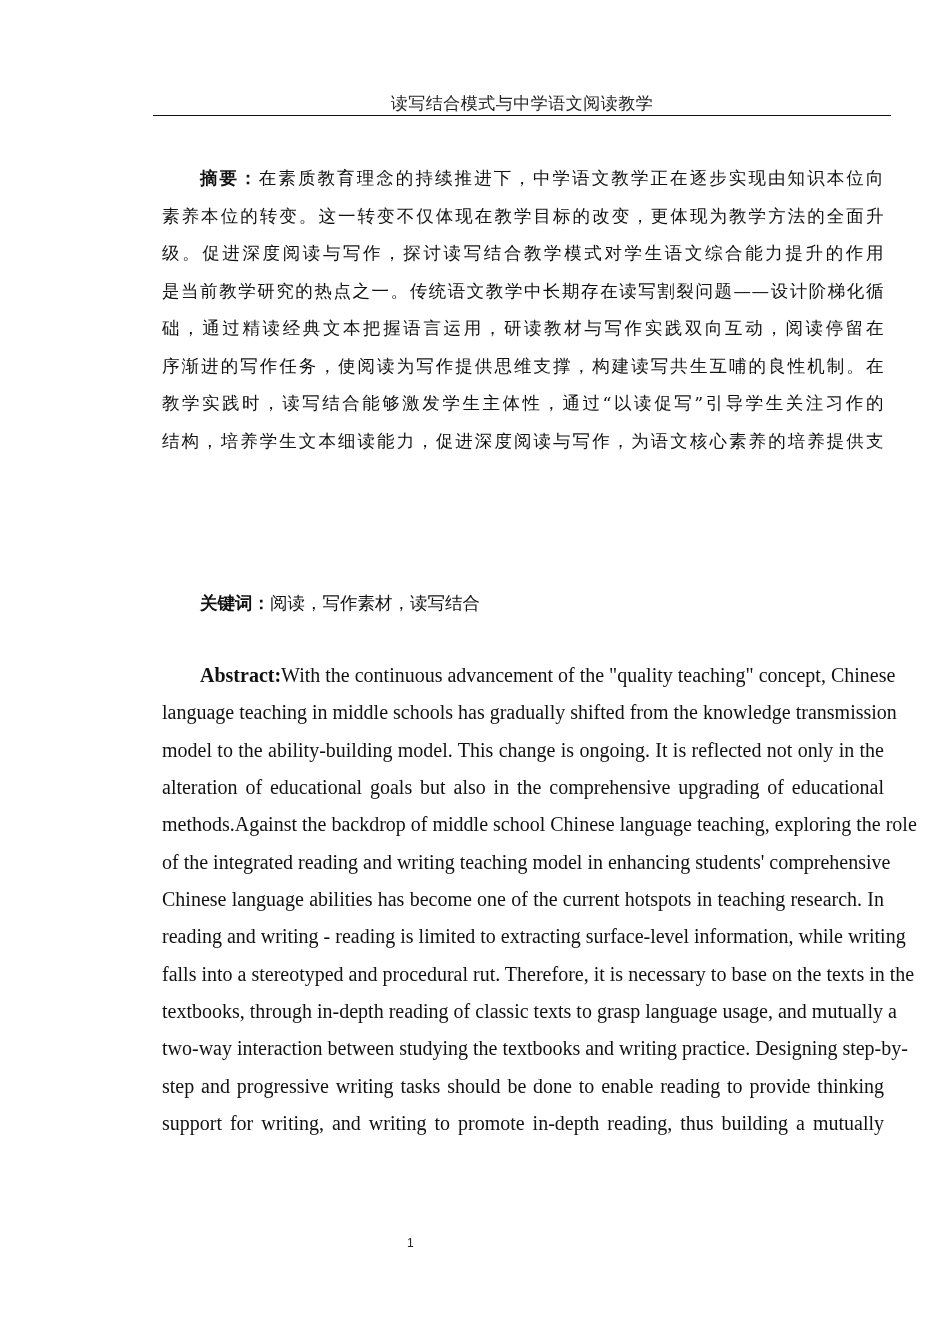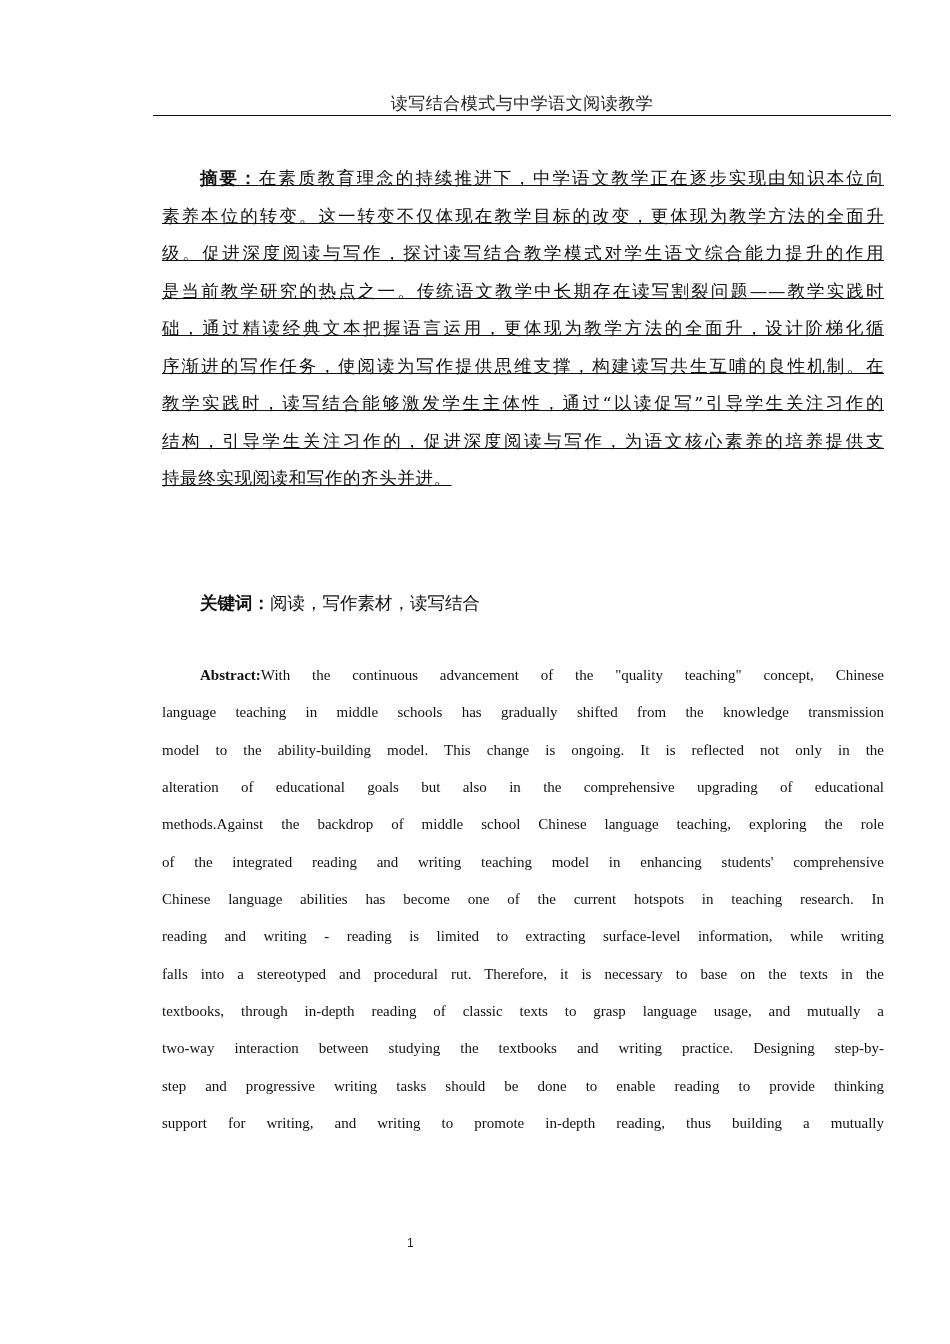--- a/index.html
+++ b/index.html
@@ -3,52 +3,51 @@
 <meta charset="utf-8">
 <style>
   html, body { margin: 0; padding: 0; background: #ffffff; }
   body { width: 950px; height: 1344px; position: relative; overflow: hidden;
          font-family: "DejaVu Serif", "Liberation Serif", serif; color: #111; }
   .page { position: absolute; left: 0; top: 0; width: 950px; height: 1344px; background: #fff; margin-left: 25px; }
   .header { position: absolute; left: 128px; top: 92px; width: 738px; height: 24px;
             text-align: center; font-size: 17px; line-height: 22px; letter-spacing: 0.5px; color: #222; }
   .header-rule { position: absolute; left: 128px; top: 115px; width: 738px; height: 0;
                  border-top: 1.6px solid #111; }
-  .zh-block { position: absolute; left: 137px; width: 722px; text-decoration: underline; }
+  .zh-block { position: absolute; left: 137px; width: 722px; }
   .zh-line { height: 37.5px; font-size: 17.5px; line-height: 37.5px; white-space: nowrap;
              text-align: justify; text-align-last: justify; letter-spacing: 0.6px; }
   .zh-line.last { text-align-last: left; }
   .indent { padding-left: 38px; }
   .bold { font-weight: bold; text-align: center; }
   .keywords { position: absolute; left: 175px; top: 585px; font-size: 17.5px; line-height: 37.5px; white-space: nowrap; }
   .en-block { position: absolute; left: 137px; width: 722px; top: 657px;
               font-family: "Liberation Serif", "DejaVu Serif", serif; }
-  .en-line { height: 37.35px; font-size: 15px; line-height: 37.35px; white-space: nowrap;
+  .en-line { height: 37.35px; font-size: 20px; line-height: 37.35px; white-space: nowrap;
              text-align: justify; text-align-last: justify; }
   .page-num { position: absolute; left: 382px; top: 1236px; font-size: 12px;
               font-family: "Liberation Sans", "DejaVu Sans", sans-serif; color: #222; }
 </style>
 </head>
 <body>
 
 <div class="page">
 
   <div class="header">读写结合模式与中学语文阅读教学</div>
   <div class="header-rule"></div>
 
   <div class="zh-block" style="top:160px;">
     <div class="zh-line indent"><span class="bold">摘要：</span><span>在素质教育理念的持续推进下，中学语文教学正在逐步实现由知识本位向</span></div>
     <div class="zh-line">素养本位的转变。这一转变不仅体现在教学目标的改变，更体现为教学方法的全面升</div>
     <div class="zh-line">级。促进深度阅读与写作，探讨读写结合教学模式对学生语文综合能力提升的作用</div>
-    <div class="zh-line">是当前教学研究的热点之一。传统语文教学中长期存在读写割裂问题——教学实践时</div>
-    <div class="zh-line">础，通过精读经典文本把握语言运用，更体现为教学方法的全面升，设计阶梯化循</div>
+    <div class="zh-line">是当前教学研究的热点之一。传统语文教学中长期存在读写割裂问题——设计阶梯化循</div>
+    <div class="zh-line">础，通过精读经典文本把握语言运用，研读教材与写作实践双向互动，阅读停留在</div>
     <div class="zh-line">序渐进的写作任务，使阅读为写作提供思维支撑，构建读写共生互哺的良性机制。在</div>
     <div class="zh-line">教学实践时，读写结合能够激发学生主体性，通过“以读促写”引导学生关注习作的</div>
-    <div class="zh-line">结构，引导学生关注习作的，促进深度阅读与写作，为语文核心素养的培养提供支</div>
-    <div class="zh-line last">持最终实现阅读和写作的齐头并进。</div>
+    <div class="zh-line">结构，培养学生文本细读能力，促进深度阅读与写作，为语文核心素养的培养提供支</div>
   </div>
 
   <div class="keywords">
     <span class="bold">关键词：</span><span>阅读，写作素材，读写结合</span>
   </div>
 
   <div class="en-block">
     <div class="en-line indent"><span class="bold">Abstract:</span><span>With the continuous advancement of the "quality teaching" concept, Chinese</span></div>
     <div class="en-line">language teaching in middle schools has gradually shifted from the knowledge transmission</div>
     <div class="en-line">model to the ability-building model. This change is ongoing. It is reflected not only in the</div>

